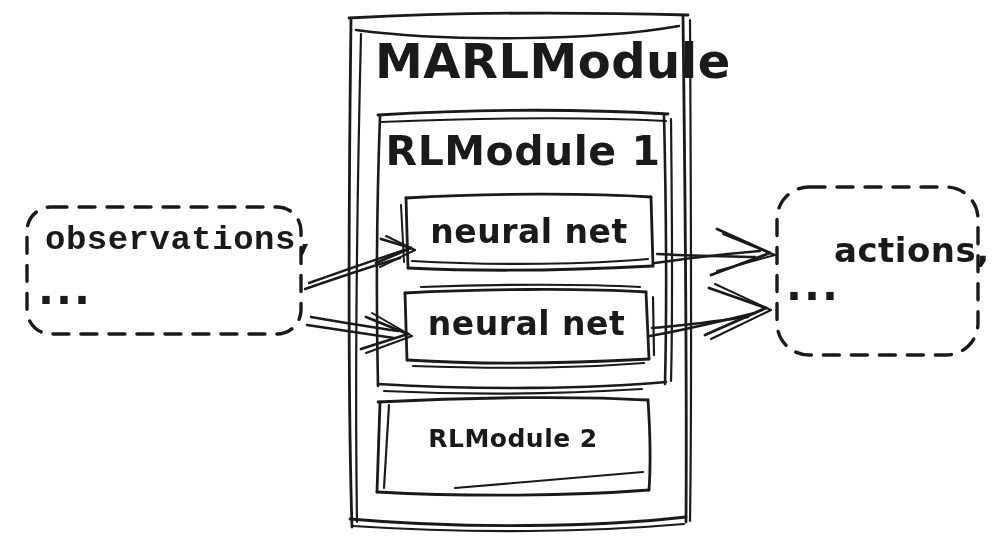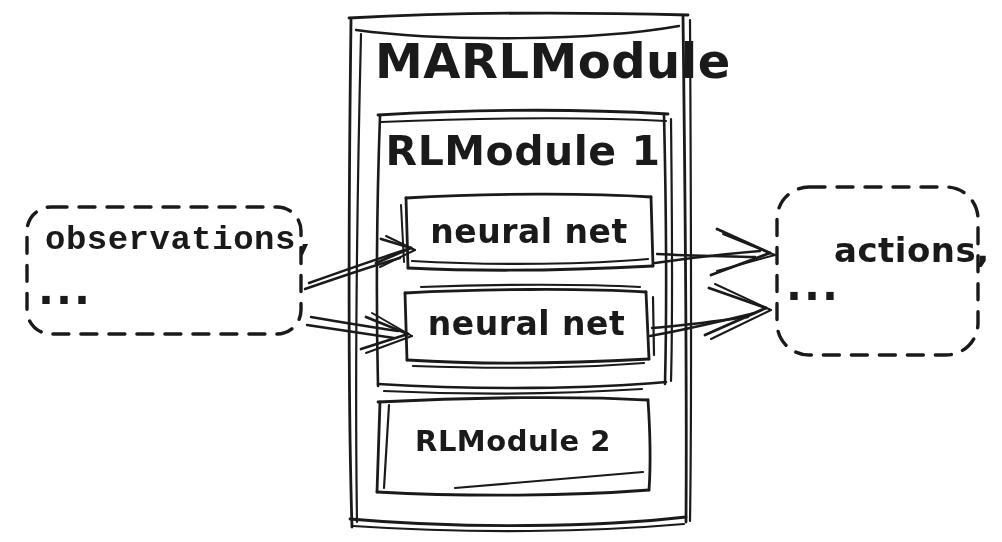--- a/index.html
+++ b/index.html
@@ -134,21 +134,21 @@
   </svg>
 
   <div class="label center" style="left:352px; top:34px; width:334px; font-size:48px;padding-left:23px;">MARLModule</div>
 
   <div class="label center" style="left:378px; top:128px; width:290px; font-size:41px;">RLModule 1</div>
 
   <div class="label center" style="left:406px; top:213px; width:246px; font-size:33px;">neural net</div>
 
   <div class="label center" style="left:405px; top:305px; width:243px; font-size:33px;">neural net</div>
 
-  <div class="label center" style="left:378px; top:425px; width:270px; font-size:29px;">RLModule 2</div>
+  <div class="label center" style="left:378px; top:425px; width:270px; font-size:25px;">RLModule 2</div>
 
   <div class="label" style="left:45px; top:221px; font-size:34px;font-family:Liberation Mono, monospace;">observations,</div>
   <div class="label" style="left:38px; top:266px; font-size:42px; letter-spacing:2px;">...</div>
 
   <div class="label" style="left:786px; top:231px; font-size:34px;margin-left:48px;">actions,</div>
   <div class="label" style="left:786px; top:262px; font-size:42px; letter-spacing:2px;">...</div>
 
 </div>
 
 </body></html>

